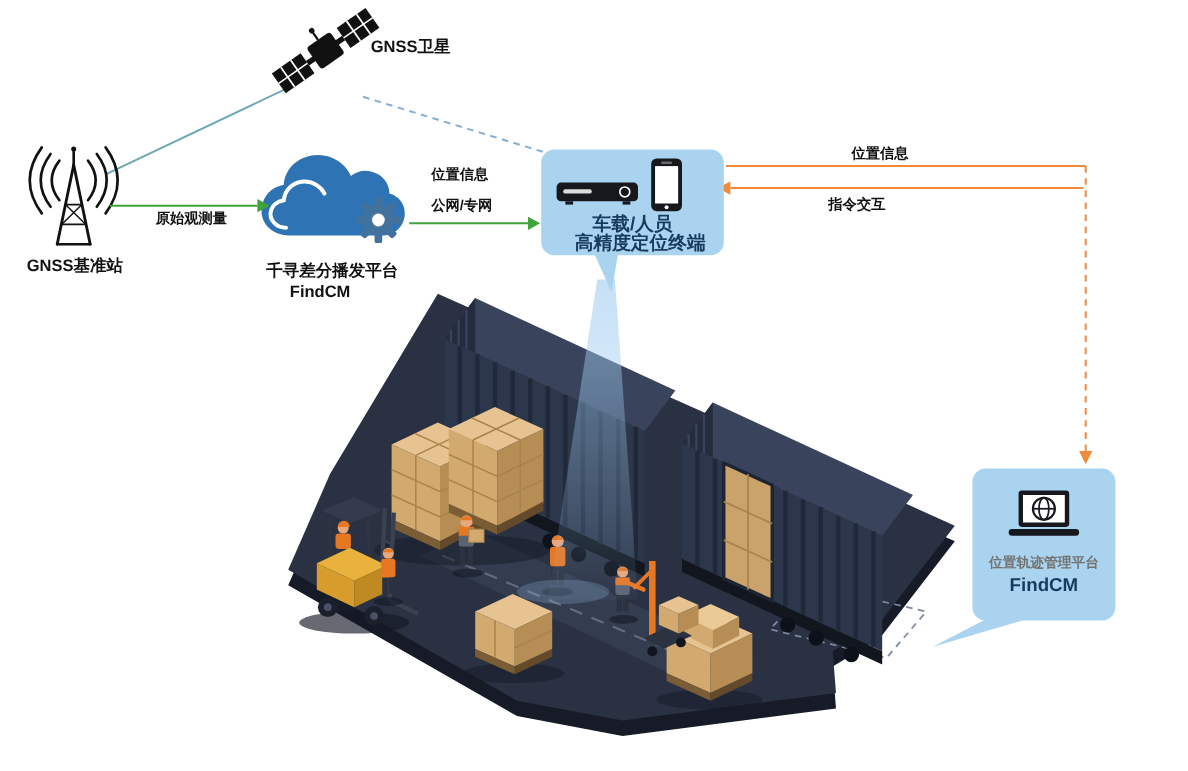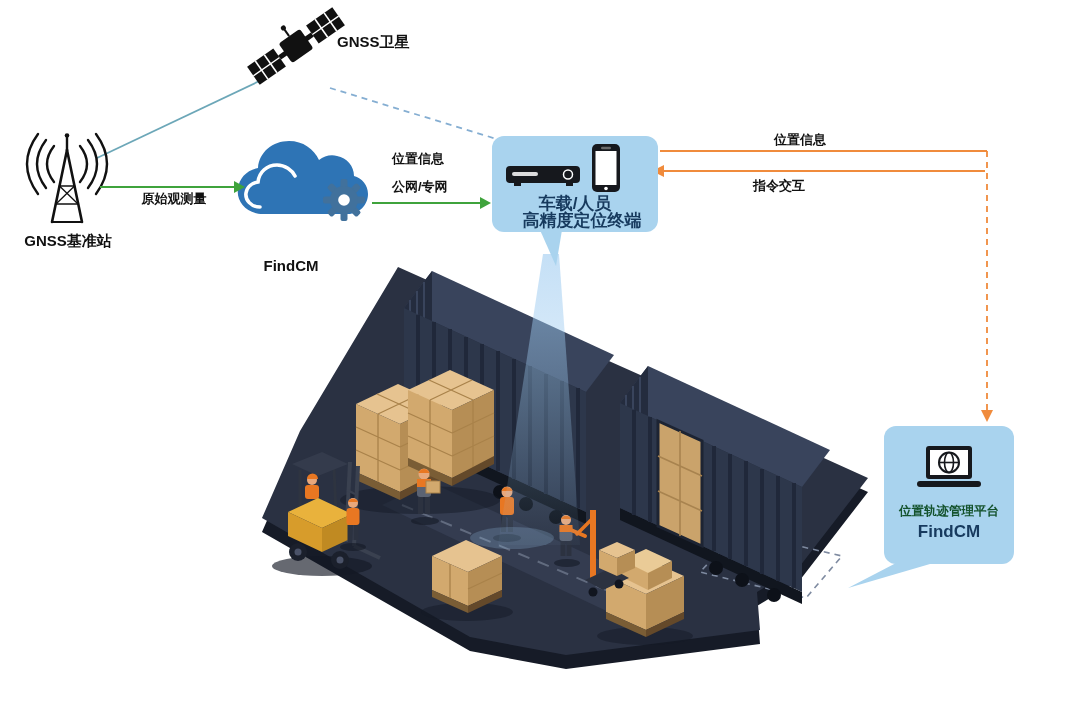--- a/index.html
+++ b/index.html
@@ -4,21 +4,21 @@
 <style>
   html,body{margin:0;padding:0;background:#fff;}
   #stage{position:relative;width:1080px;height:701px;background:#fff;overflow:hidden;
          font-family:"Liberation Sans","DejaVu Sans",sans-serif;}
   #gfx{position:absolute;left:0;top:0;}
   .lbl{position:absolute;color:#111;font-weight:700;white-space:nowrap;}
   .lbl.center{text-align:center;white-space:normal;}
   .s15{font-size:15px;}
   .s13{font-size:13px;}
   .bubbleText{color:#173a5e;font-size:17px;font-weight:700;}
-  .bubbleTextSm{color:#14532d;font-size:12.5px;font-weight:700;}
+  .bubbleTextSm{color:#737373;font-size:12.5px;font-weight:700;}
 </style>
 </head>
 <body>
 
 <div id="stage">
 
 <svg id="gfx" width="1080" height="701" viewBox="0 0 1080 701">
   <defs>
     <linearGradient id="beamG" x1="0" y1="0" x2="0" y2="1">
       <stop offset="0" stop-color="#9ecbf0" stop-opacity="0.60"></stop>
@@ -283,20 +283,21 @@
       <circle cx="32" cy="16.5" r="10" fill="none" stroke="#16181d" stroke-width="2"></circle>
       <ellipse cx="32" cy="16.5" rx="4.5" ry="10" fill="none" stroke="#16181d" stroke-width="1.6"></ellipse>
       <line x1="22" y1="16.5" x2="42" y2="16.5" stroke="#16181d" stroke-width="1.6"></line>
       <rect x="0" y="35" width="64" height="6" rx="3" fill="#16181d"></rect>
     </g>
   </g>
 </svg>
 
 <div class="lbl s15" style="left:337px;top:33px;">GNSS卫星</div>
 <div class="lbl s15 center" style="left:12px;top:232px;width:112px;">GNSS基准站</div>
+<div class="lbl s15 center" style="left:222px;top:237px;width:160px;">千寻差分播发平台</div>
 <div class="lbl s15 center" style="left:211px;top:257px;width:160px;">FindCM</div>
 <div class="lbl s13 center" style="left:118px;top:190px;width:112px;">原始观测量</div>
 <div class="lbl s13" style="left:392px;top:150px;">位置信息</div>
 <div class="lbl s13" style="left:392px;top:178px;">公网/专网</div>
 <div class="lbl bubbleText center" style="left:492px;top:192px;width:166px;">车载/人员</div>
 <div class="lbl bubbleText center" style="left:492px;top:209px;width:180px;">高精度定位终端</div>
 <div class="lbl s13 center" style="left:735px;top:131px;width:130px;">位置信息</div>
 <div class="lbl s13 center" style="left:714px;top:177px;width:130px;">指令交互</div>
 <div class="lbl bubbleTextSm center" style="left:884px;top:503px;width:130px;">位置轨迹管理平台</div>
 <div class="lbl bubbleText center" style="left:884px;top:522px;width:130px;">FindCM</div>

